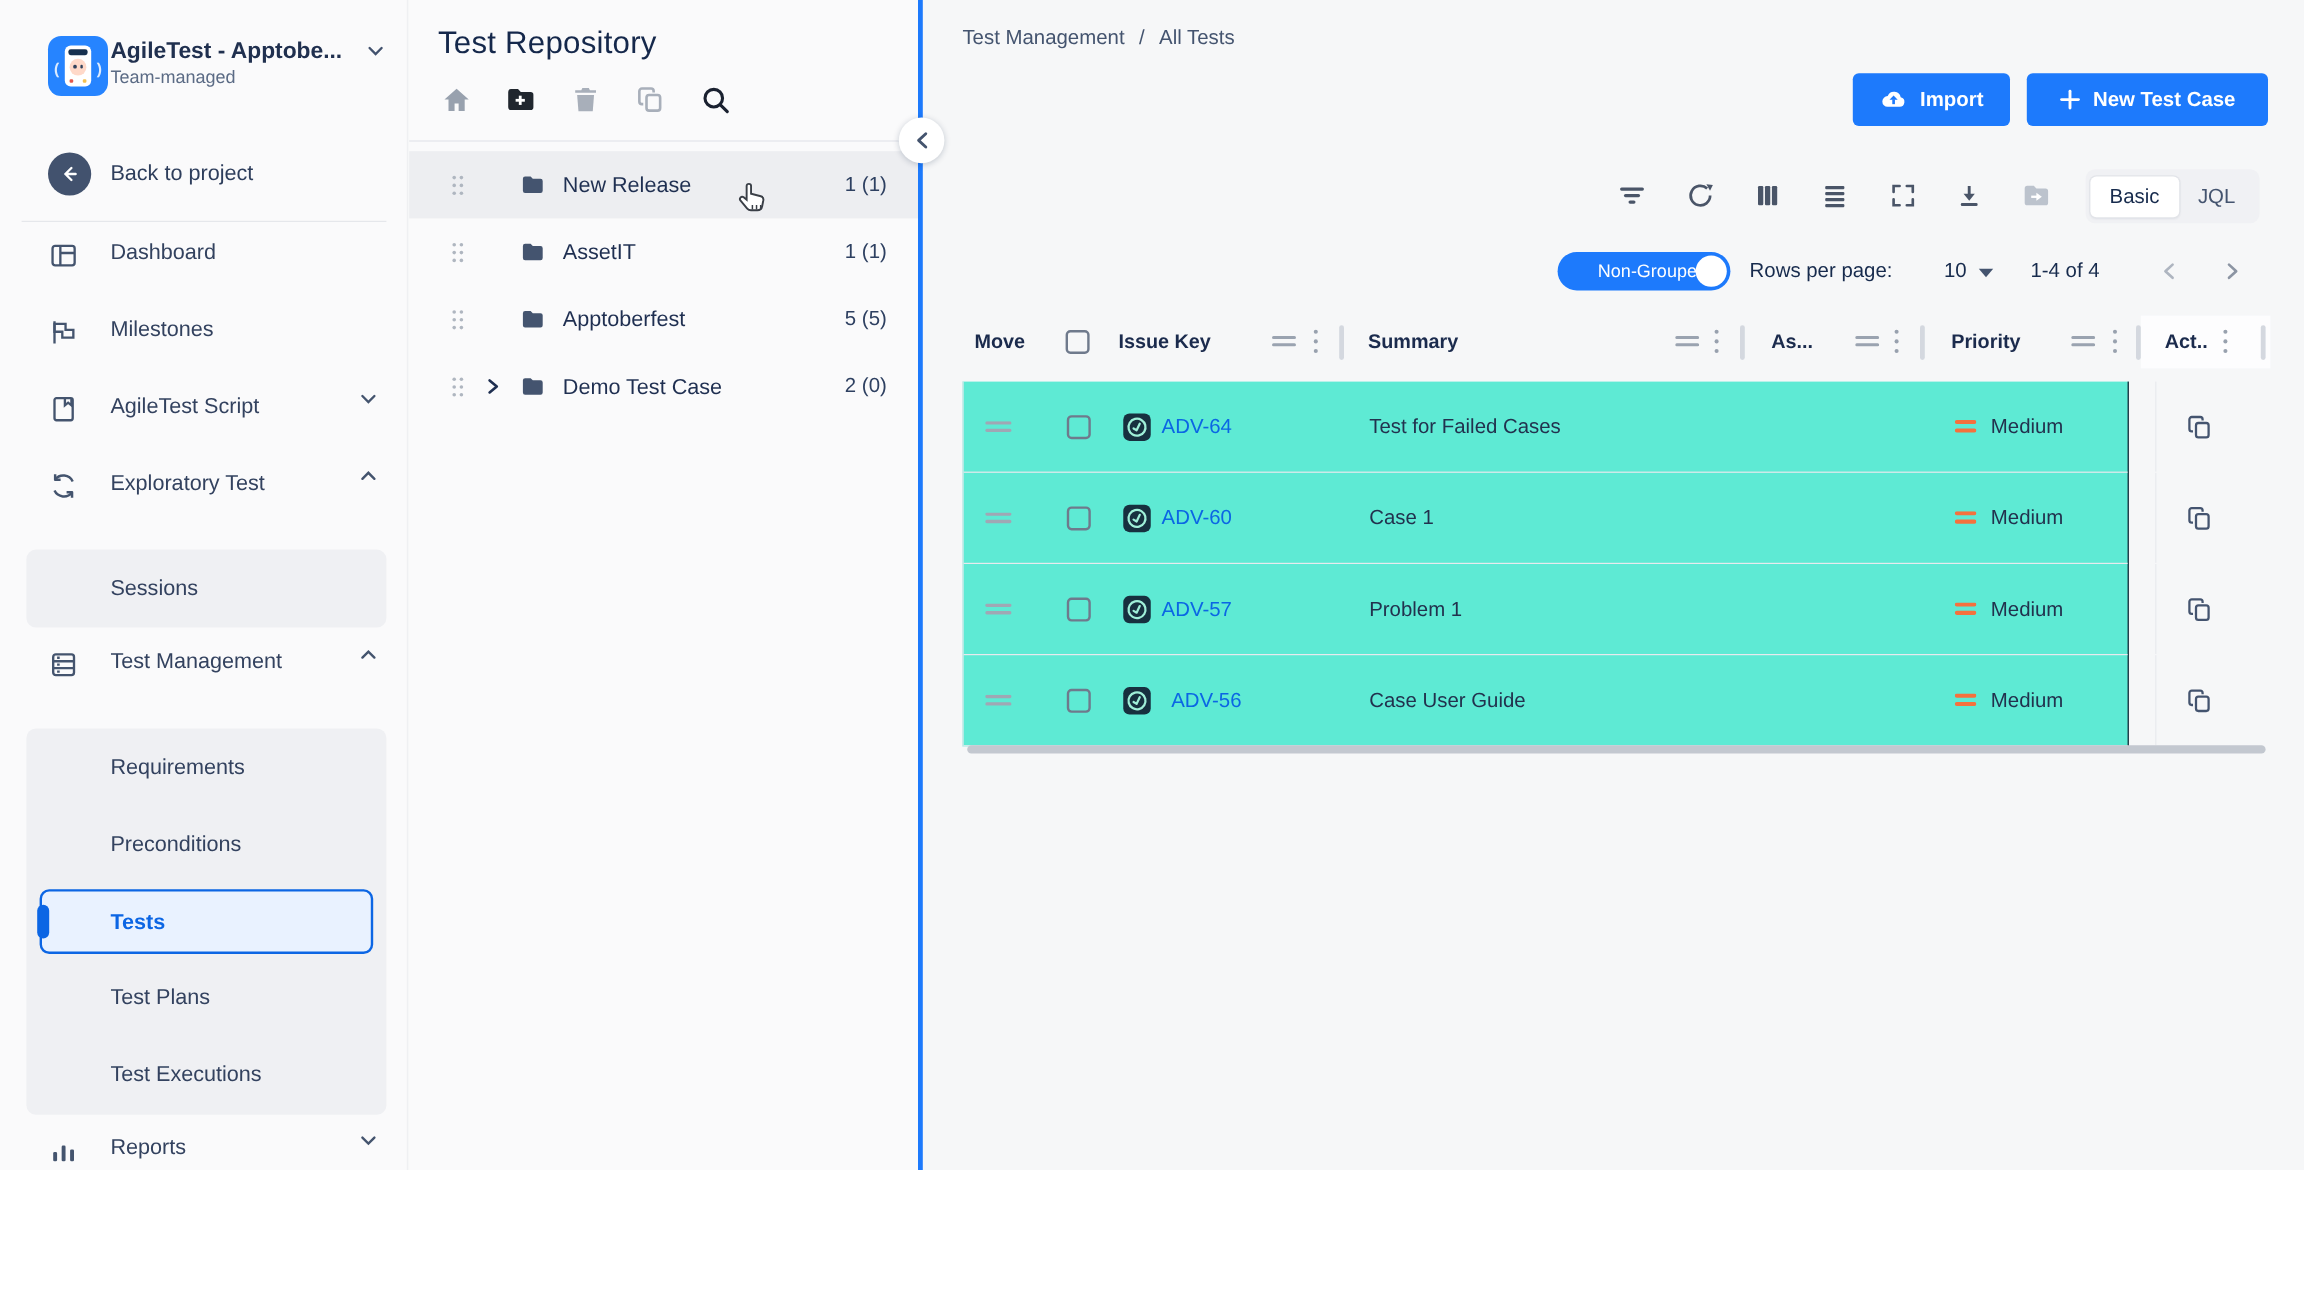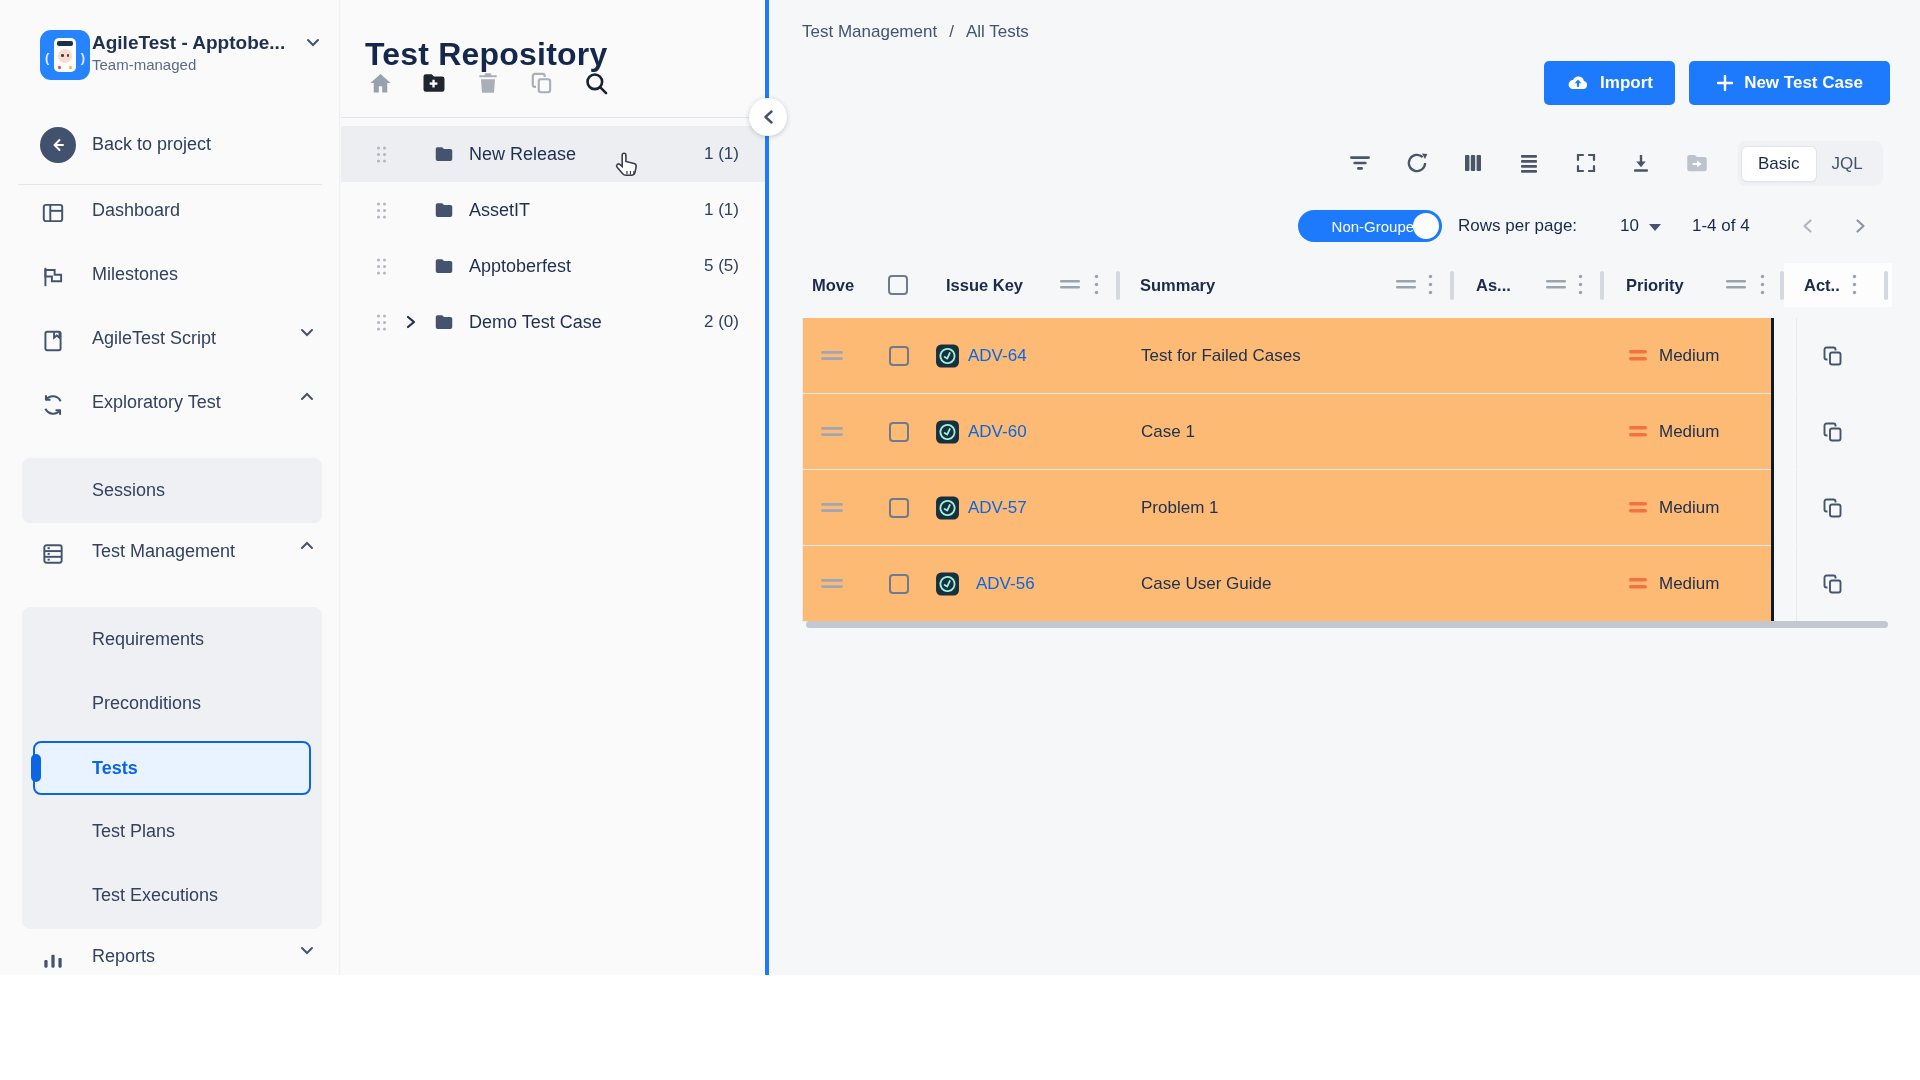--- a/index.html
+++ b/index.html
@@ -41,21 +41,21 @@
   .nav .navlabel{font-size:18px;}
   .nav .chev{position:absolute;right:26px;}
 
   .groupbox{position:absolute;left:22px;width:300px;background:#EFF0F3;border-radius:8px;}
   .subitem{position:absolute;left:0;width:300px;height:44px;display:flex;align-items:center;padding-left:70px;box-sizing:border-box;font-size:18px;color:#33425F;cursor:pointer;}
   .selbox{position:absolute;left:11px;width:278px;height:54px;background:#E9F2FF;border:2px solid #0C66E4;border-radius:8px;box-sizing:border-box;display:flex;align-items:center;padding-left:57px;cursor:pointer;}
   .selbox .notch{position:absolute;left:-4px;top:50%;transform:translateY(-50%);width:10px;height:28px;background:#0C66E4;border-radius:5px;}
   .sellabel{font-size:18px;font-weight:600;color:#0C66E4;}
 
   
-  .repotitle{position:absolute;left:24px;top:36px;font-size:32px;font-weight:700;color:#15284B;letter-spacing:.2px;}
+  .repotitle{position:absolute;left:24px;top:20px;font-size:26px;font-weight:400;color:#15284B;letter-spacing:.2px;}
   .repotools{position:absolute;left:24px;top:68px;display:flex;gap:24px;}
   .rtool{width:30px;height:30px;display:flex;align-items:center;justify-content:center;cursor:pointer;}
   .repodiv{position:absolute;left:0;top:117px;width:424px;height:1px;background:#E3E5E9;}
 
   .tree{position:absolute;left:0;top:126px;width:424px;}
   .trow{position:relative;height:56px;display:flex;align-items:center;padding:0 26px 0 34px;box-sizing:border-box;cursor:pointer;}
   .trow.hover{background:#EDEEF1;}
   .dots6{flex:0 0 auto;margin-right:0;}
   .chevslot{flex:0 0 auto;width:45px;display:flex;align-items:center;justify-content:center;}
   .tfolder{flex:0 0 auto;margin-right:14px;}
@@ -89,21 +89,21 @@
   .pagebtn{position:absolute;top:208px;width:36px;height:36px;display:flex;align-items:center;justify-content:center;cursor:pointer;}
 
   
   .thead{position:absolute;left:802px;top:263px;width:1090px;height:44px;}
   .th{position:absolute;top:0;height:44px;display:flex;align-items:center;font-size:16.5px;font-weight:700;color:#1B2B4D;white-space:nowrap;}
   .colbar{position:absolute;top:8px;width:4px;height:29px;border-radius:2px;background:#D4D8DF;}
   .hgrip{position:absolute;top:17px;cursor:grab;}
   .kebab{position:absolute;top:11px;cursor:pointer;}
   .actheadbg{position:absolute;left:982px;top:0;width:108px;height:44px;background:#FDFDFE;}
 
-  .tbody{position:absolute;left:802px;top:318px;width:972px;background:#fdba74;border-left:1px solid #E8EAEE;border-right:3px solid #0f172a;box-sizing:border-box;}
+  .tbody{position:absolute;left:802px;top:318px;width:972px;background:#5eead4;border-left:1px solid #E8EAEE;border-right:1px solid #0f172a;box-sizing:border-box;}
   .tr{position:relative;height:75px;border-bottom:1px solid #E8EAEE;}
   .cell{position:absolute;top:50%;transform:translateY(-50%);}
   .cb{width:20px;height:20px;border:2px solid #6F7A8C;border-radius:4px;background:transparent;box-sizing:border-box;cursor:pointer;}
   .keylink{font-size:17px;color:#0B66E4;cursor:pointer;}
   .sumtext{font-size:17px;color:#22324E;}
   .prtext{font-size:17px;color:#22324E;}
   .vline{position:absolute;left:993px;top:0;bottom:0;width:1px;background:#E8EAEE;}
   .rowdrag{cursor:grab;}
   .copybtn{cursor:pointer;}
   .hscroll{position:absolute;left:806px;top:621px;width:1082px;height:7px;background:#C3C8D0;border-radius:4px;cursor:pointer;}
@@ -506,21 +506,21 @@
 <div class="pagebtn" style="left:1842px;">
   <svg width="11" height="16" viewBox="0 0 11 16">
       <polyline points="2.5,2.5 8.5,8 2.5,13.5" fill="none" stroke="#8C95A3" stroke-width="2.2" stroke-linecap="round" stroke-linejoin="round"></polyline>
     </svg>
 </div>
 
 <div class="thead">
   <div class="actheadbg"></div>
   <div class="th" style="left:10px;text-align:center;">Move</div>
   <div class="cell cb" style="left:86px;top:12px;transform:none;"></div>
-  <div class="th" style="left:144px;">Issue Key</div>
+  <div class="th" style="left:130px;">Issue Key</div>
   <div class="hgrip" style="left:258px;">
     <svg width="20" height="10" viewBox="0 0 20 10" fill="#9AA3B0">
         <rect x="0" y="0" width="20" height="2.6" rx="1.3"></rect>
         <rect x="0" y="6" width="20" height="2.6" rx="1.3"></rect>
       </svg>
   </div>
   <div class="kebab" style="left:292px;">
     <svg width="5" height="21" viewBox="0 0 5 21" fill="#98A1AE">
         <circle cx="2.5" cy="2.5" r="1.7"></circle>
         <circle cx="2.5" cy="10.5" r="1.7"></circle>

